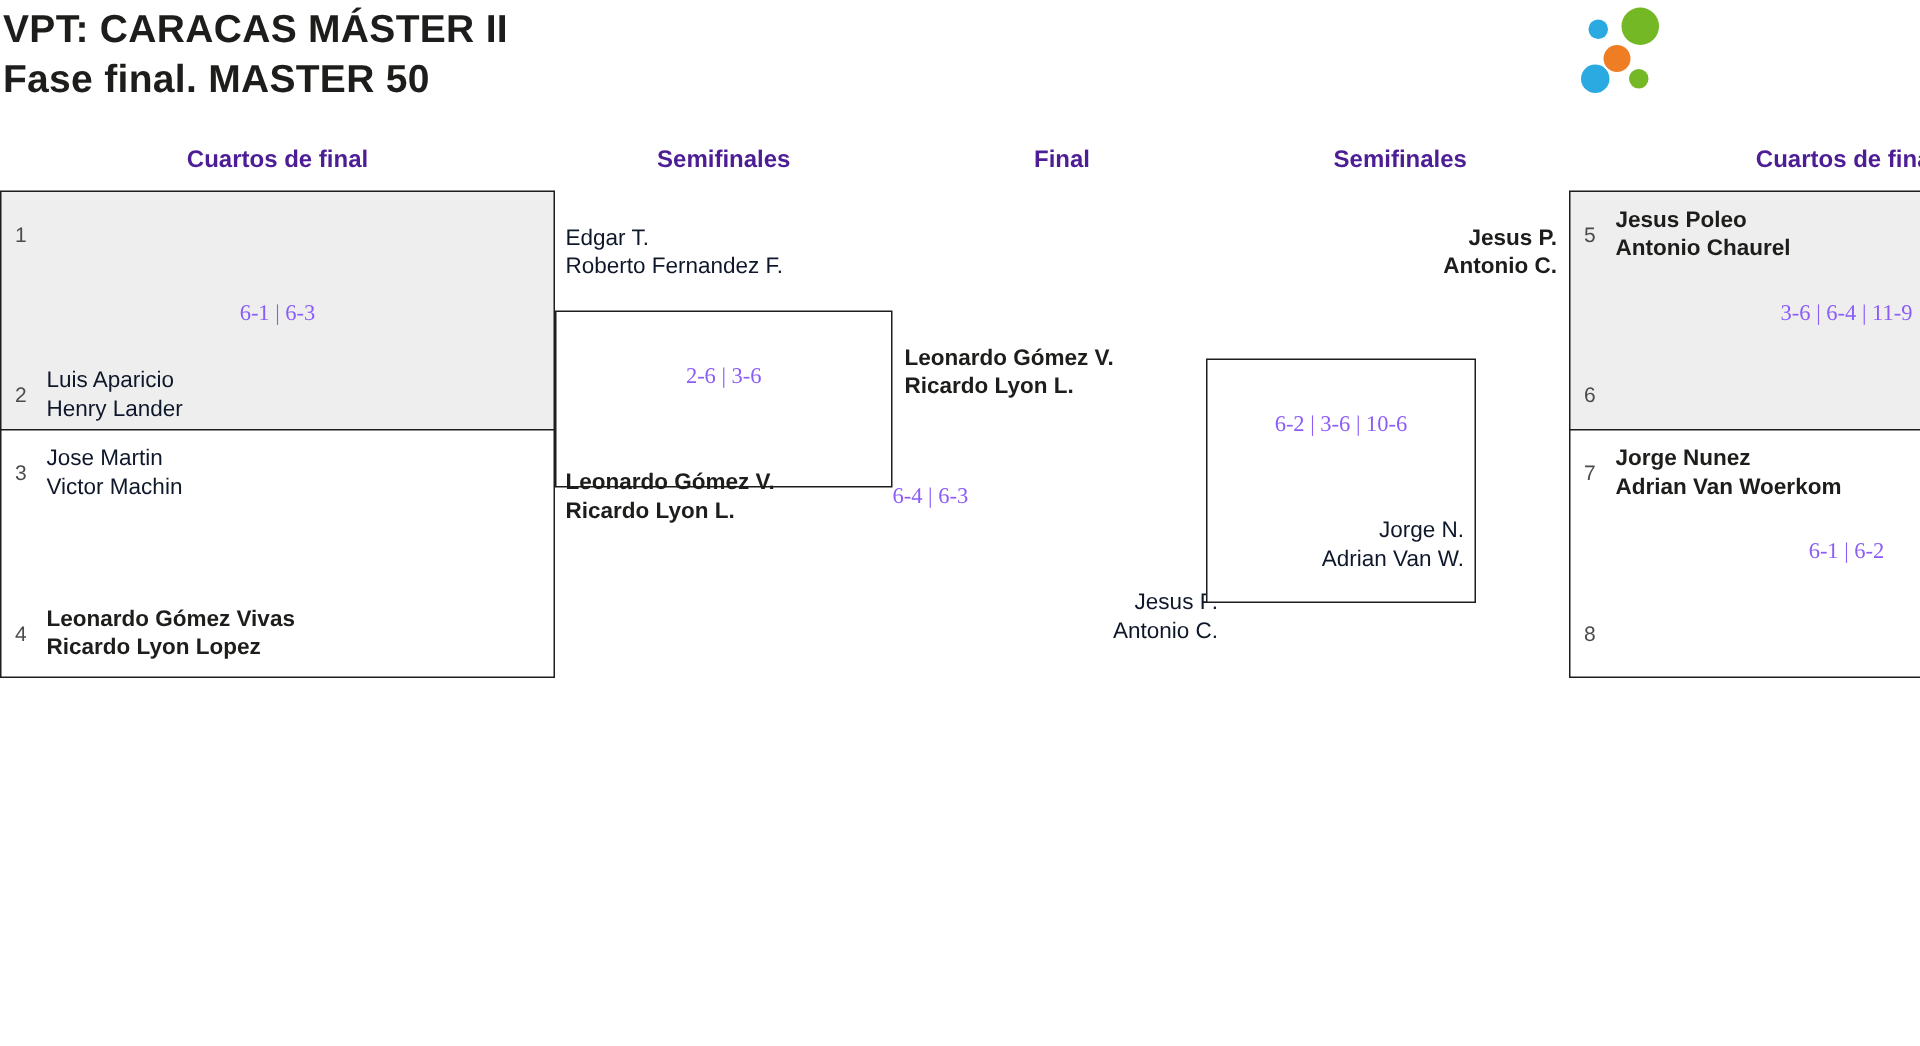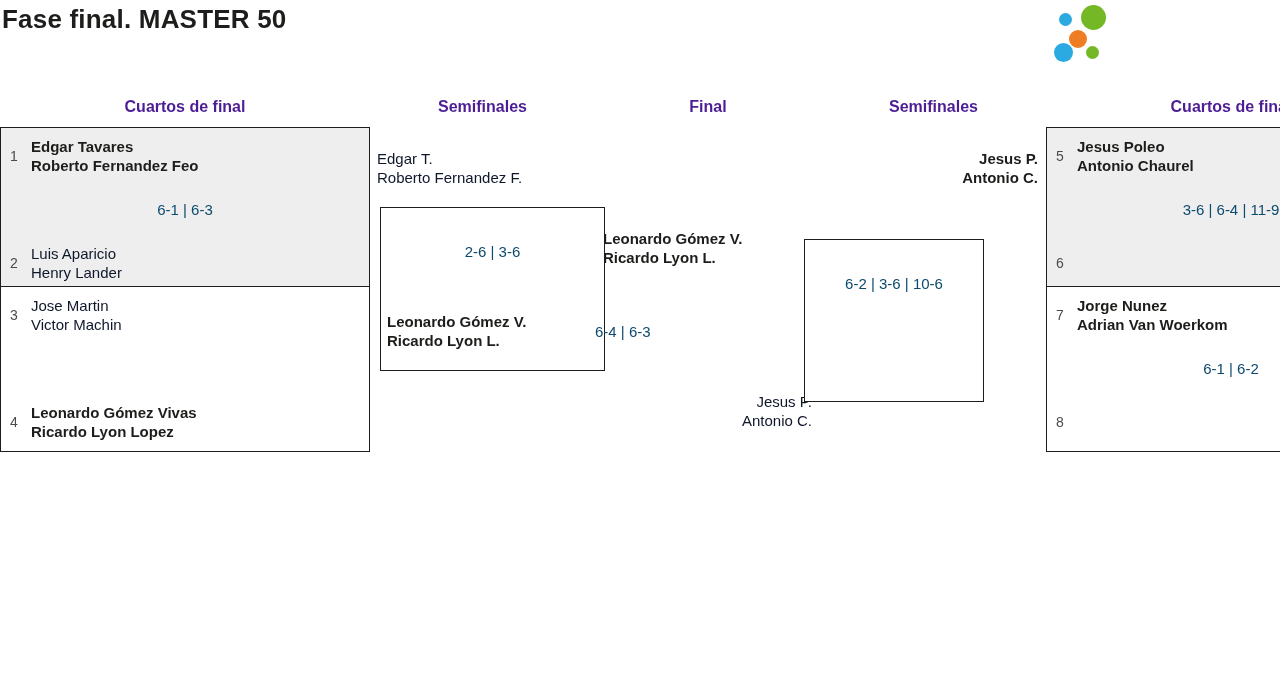--- a/index.html
+++ b/index.html
@@ -41,31 +41,31 @@
   .rh-qf-left {left:0;width:370px;}
   .rh-sf-left {left:370px;width:225px;}
   .rh-final   {left:595px;width:226px;}
   .rh-sf-right{left:821px;width:225px;}
   .rh-qf-right{left:1046px;width:370px;}
 
   
   .box{position:absolute;border:1px solid #1d1d1b;box-sizing:border-box;}
   .box-qf-l1{left:0;top:127px;width:370px;height:160px;background:#eeeeee;}
   .box-qf-l2{left:0;top:286px;width:370px;height:166px;background:#ffffff;}
-  .box-sf-l {left:380px;top:207px;width:225px;height:164px;background:#ffffff;}
+  .box-sf-l {left:370px;top:207px;width:225px;height:118px;background:#ffffff;}
   .box-sf-r {left:804px;top:207px;width:180px;height:163px;background:#ffffff;margin-top:32px;}
   .box-qf-r1{left:1046px;top:127px;width:370px;height:160px;background:#eeeeee;}
   .box-qf-r2{left:1046px;top:286px;width:370px;height:166px;background:#ffffff;}
 
   
   .team{font-size:15px;line-height:19px;white-space:nowrap;}
   .team span{display:block;}
   .winner{font-weight:700;color:#1d1d1b;}
   .loser{color:#0f172a;}
-  .score{font-size:15px;line-height:19px;color:#0c4a6e;white-space:nowrap;}
+  .score{font-size:15px;line-height:19px;color:#8b5cf6;white-space:nowrap;font-family:Liberation Serif, serif;}
   .seed{font-size:14px;line-height:16px;color:#4b4b4b;}
 
   
   .qf .team-top   {position:absolute;left:30px;top:9px;}
   .qf .seed-top   {position:absolute;left:9px;top:20px;}
   .qf .match-score{position:absolute;left:0;right:0;top:72px;text-align:center;}
   .qf .team-bottom{position:absolute;left:30px;top:116px;}
   .qf .seed-bottom{position:absolute;left:9px;top:127px;}
 
   
@@ -77,43 +77,40 @@
   .sf-l-top {left:377px;top:149px;}
   .sf-r-top {left:821px;top:149px;width:217px;text-align:right;}
   .final-top{left:603px;top:229px;}
   .final-score{left:595px;top:322px;width:226px;text-align:left;}
   .final-bottom{left:595px;top:392px;width:217px;text-align:right;}
 </style>
 </head>
 <body>
 
 <div class="abs page-title">
+  <div>VPT: CARACAS MÁSTER II</div>
   <div>Fase final. MASTER 50</div>
 </div>
 
 <div class="abs logo">
   <div class="dot dot-blue-small"></div>
   <div class="dot dot-green-big"></div>
   <div class="dot dot-orange"></div>
   <div class="dot dot-blue-big"></div>
   <div class="dot dot-green-small"></div>
 </div>
 
 <div class="abs round-header rh-qf-left">Cuartos de final</div>
 <div class="abs round-header rh-sf-left">Semifinales</div>
 <div class="abs round-header rh-final">Final</div>
 <div class="abs round-header rh-sf-right">Semifinales</div>
 <div class="abs round-header rh-qf-right">Cuartos de final</div>
 
 <div class="box box-qf-l1 qf">
   <div class="seed seed-top">1</div>
-  <div class="team winner team-top">
-    <span>Edgar Tavares</span>
-    <span>Roberto Fernandez Feo</span>
-  </div>
   <div class="score match-score">6-1 | 6-3</div>
   <div class="seed seed-bottom">2</div>
   <div class="team loser team-bottom">
     <span>Luis Aparicio</span>
     <span>Henry Lander</span>
   </div>
 </div>
 
 <div class="box box-qf-l2 qf">
   <div class="seed seed-top">3</div>
@@ -149,20 +146,24 @@
   <span>Jesus P.</span>
   <span>Antonio C.</span>
 </div>
 
 <div class="abs team winner sf-r-top">
   <span>Jesus P.</span>
   <span>Antonio C.</span>
 </div>
 <div class="box box-sf-r sf">
   <div class="score match-score">6-2 | 3-6 | 10-6</div>
+  <div class="team loser team-bottom">
+    <span>Jorge N.</span>
+    <span>Adrian Van W.</span>
+  </div>
 </div>
 
 <div class="box box-qf-r1 qf">
   <div class="seed seed-top">5</div>
   <div class="team winner team-top">
     <span>Jesus Poleo</span>
     <span>Antonio Chaurel</span>
   </div>
   <div class="score match-score">3-6 | 6-4 | 11-9</div>
   <div class="seed seed-bottom">6</div>

